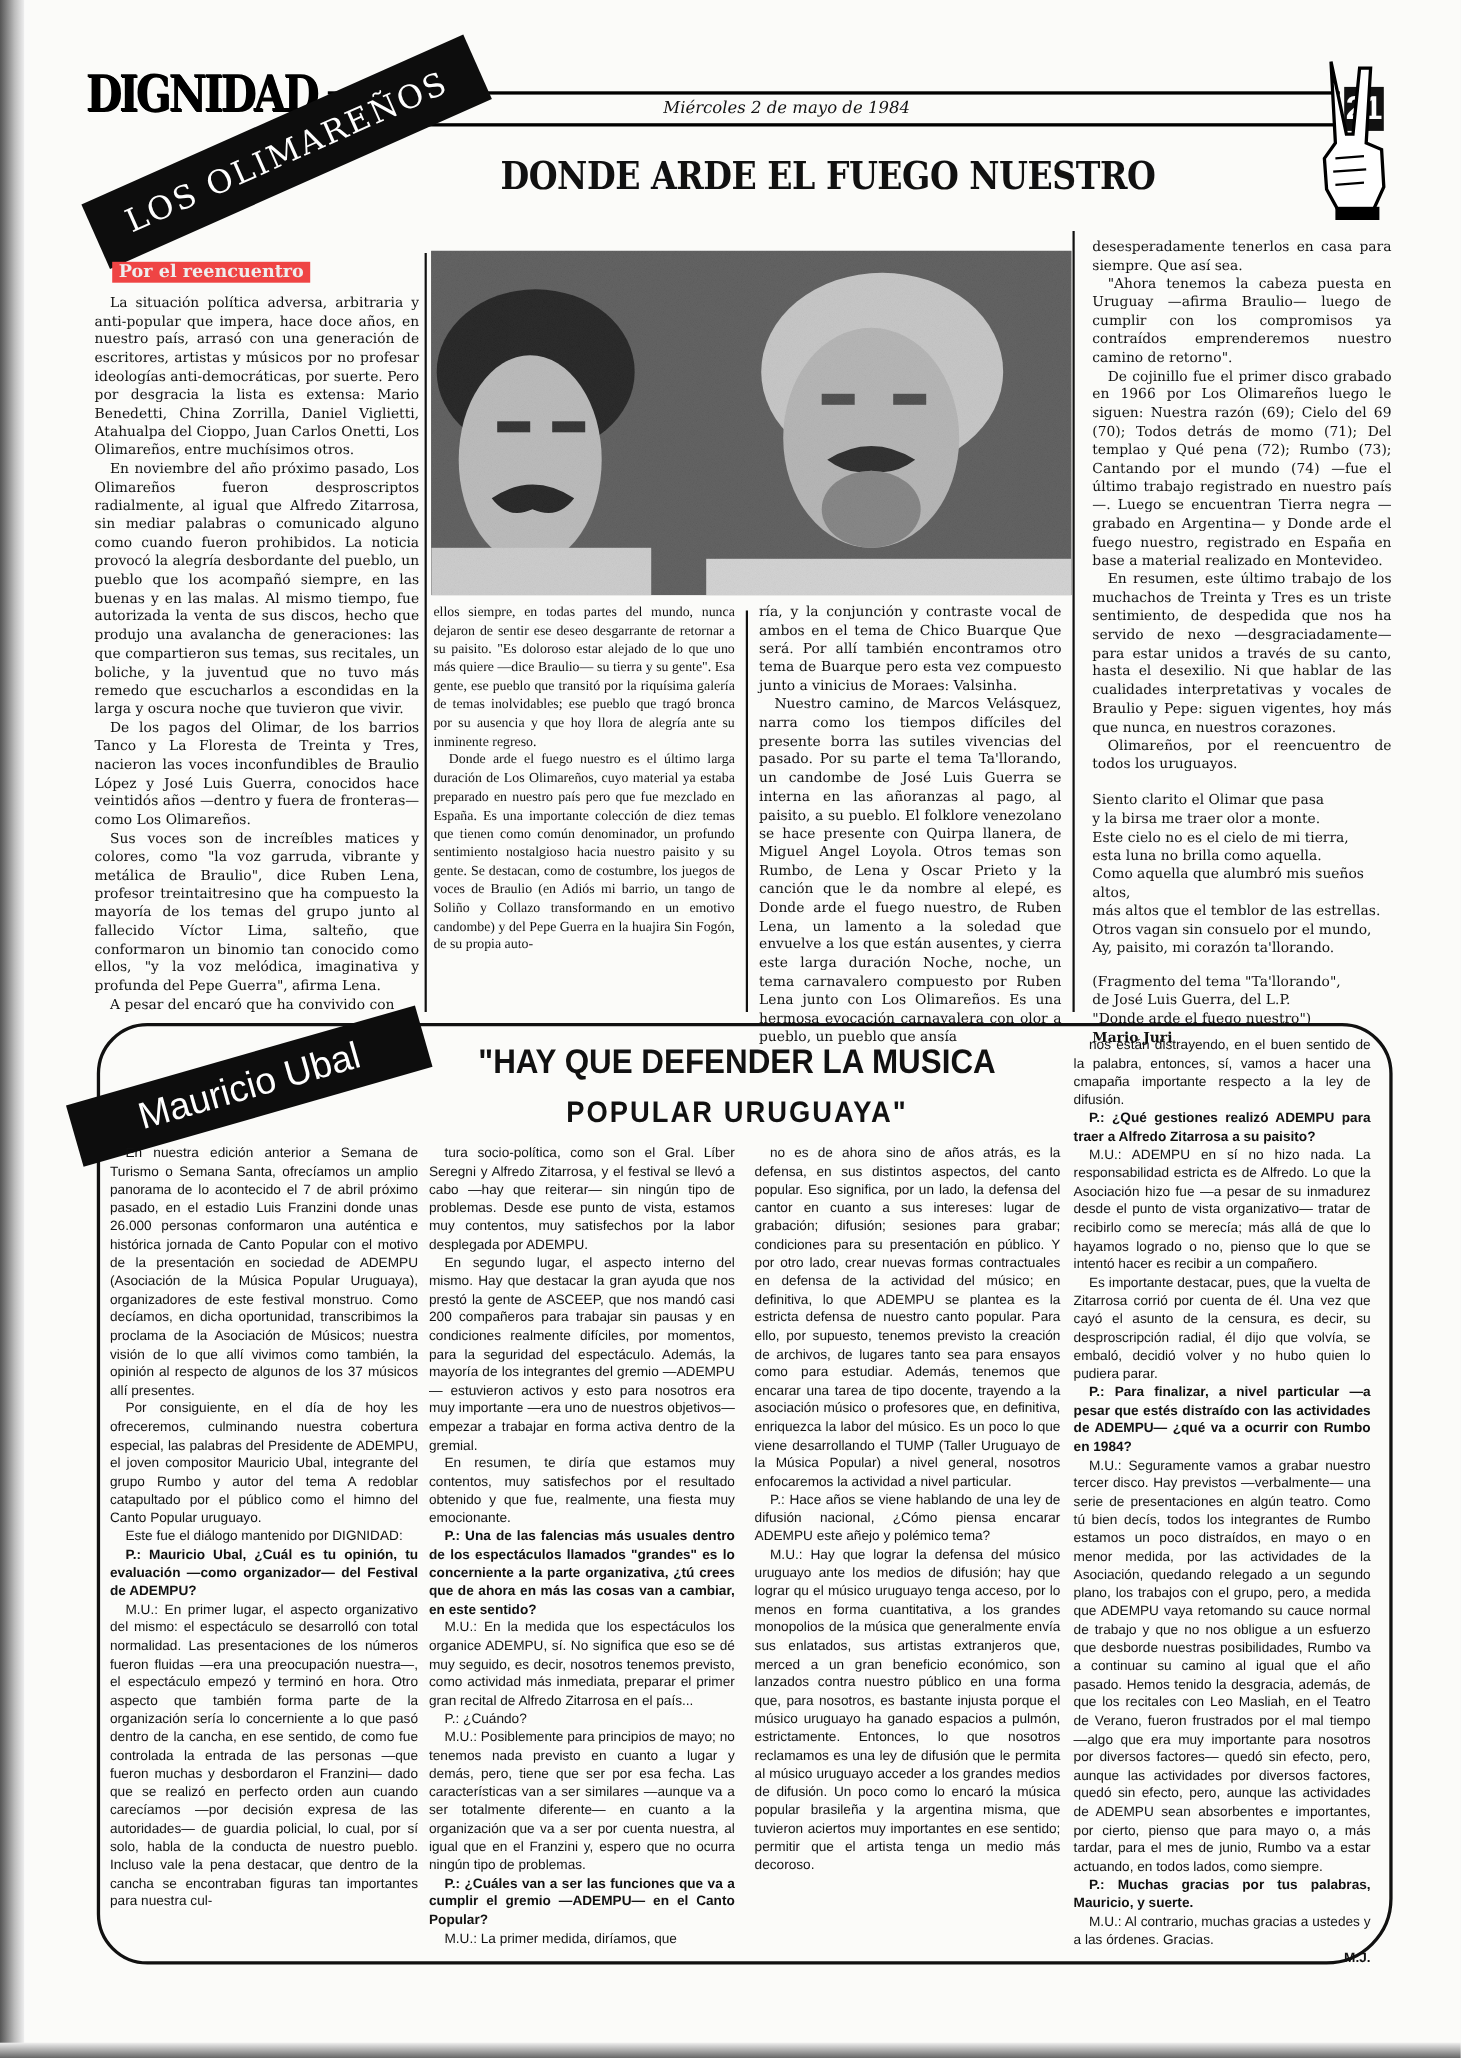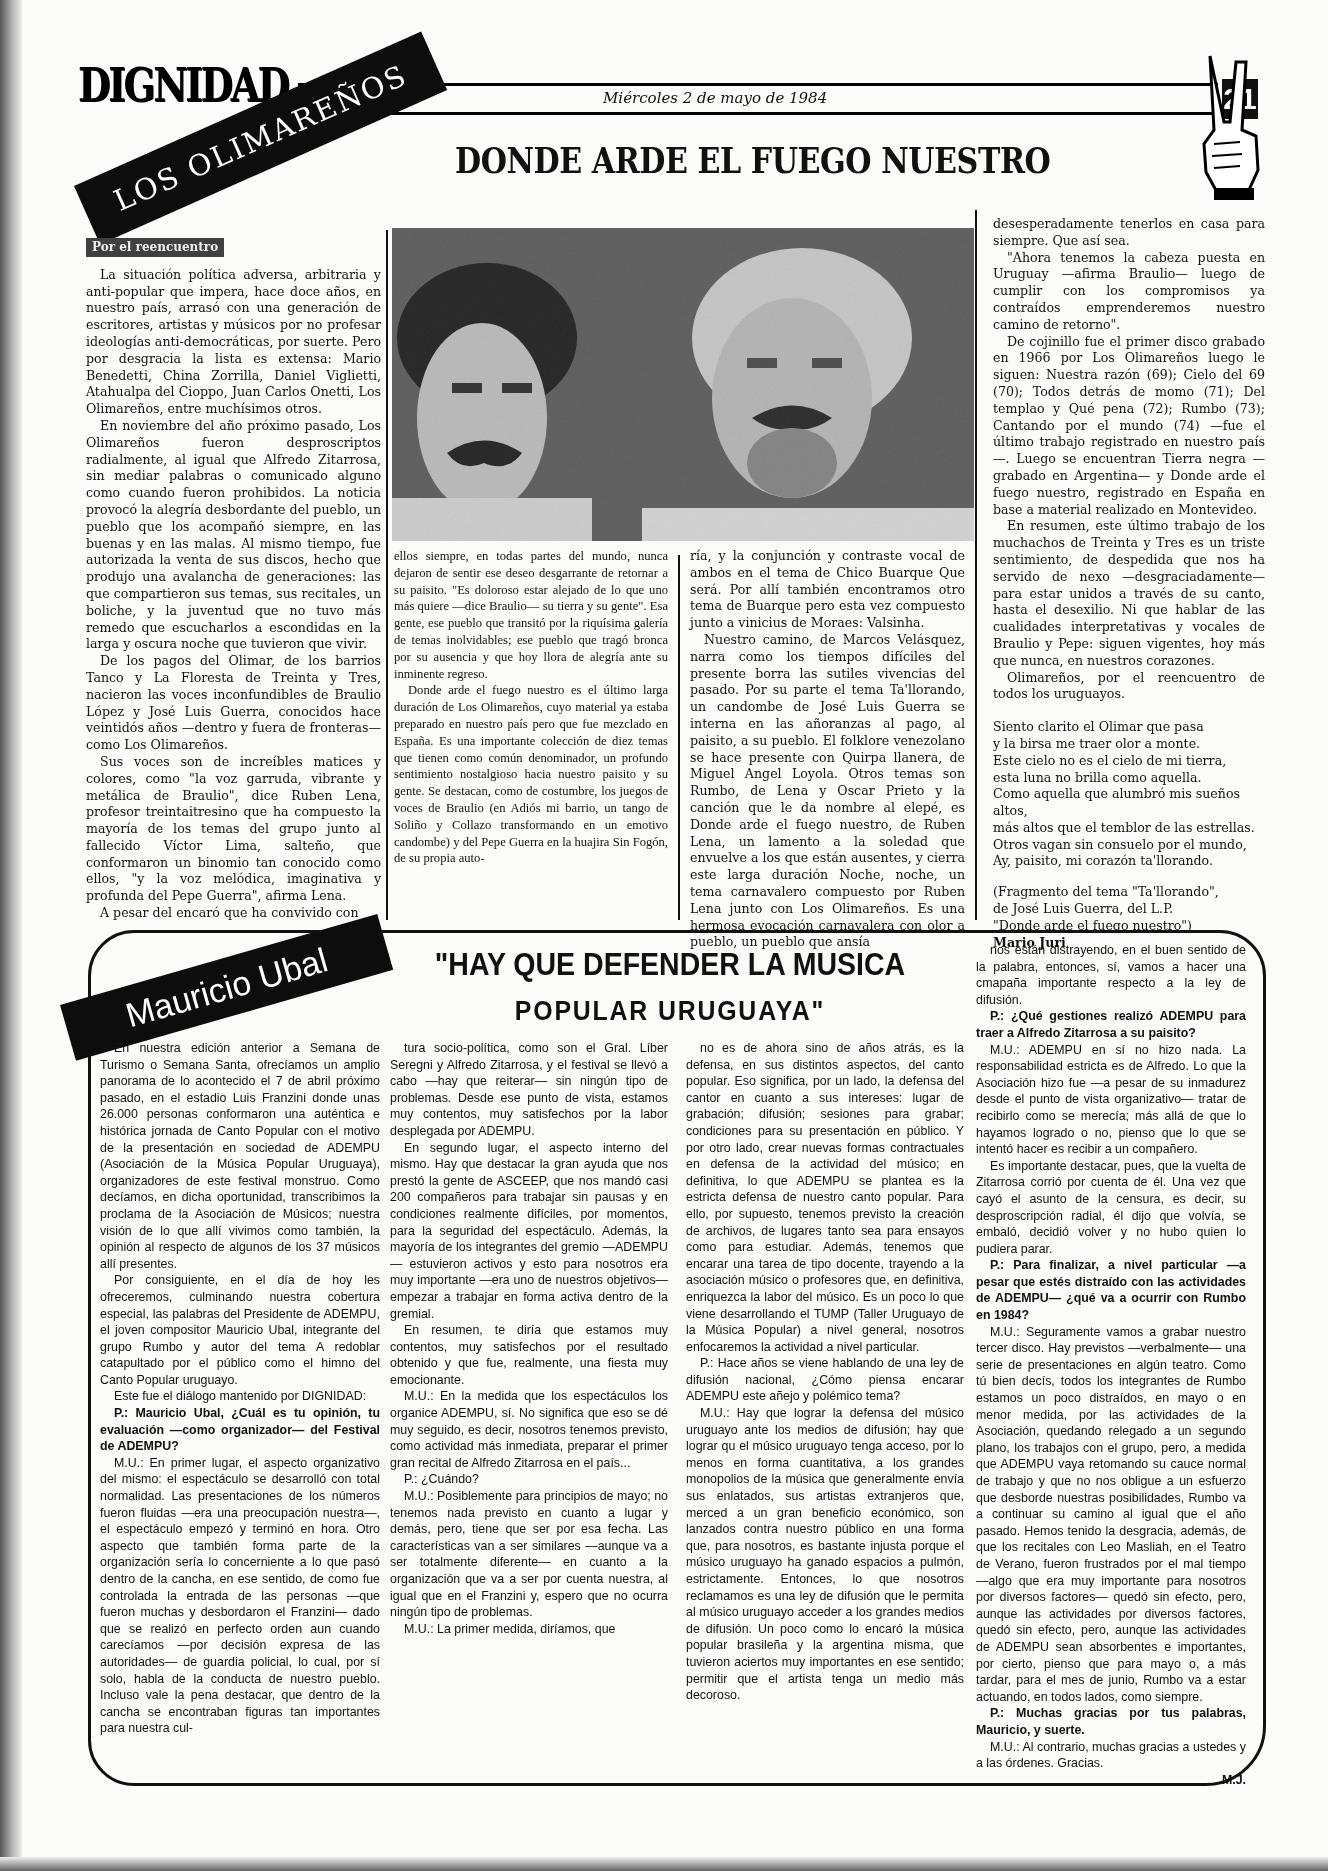--- a/index.html
+++ b/index.html
@@ -37,22 +37,22 @@
   .headline-1 { position:absolute; left:455px; top:140px; font-family:"DejaVu Serif",serif;
     font-weight:bold; font-size:35px; transform:scaleX(0.86); transform-origin:left top;
     letter-spacing:-0.5px; white-space:nowrap; }
 
   
   .col { position:absolute; font-size:12.6px; line-height:16.8px; text-align:justify;
     hyphens:auto; }
   .col p { margin:0; text-indent:14px; }
   .col p.noindent { text-indent:0; }
   .vrule { position:absolute; width:2px; background:#111; }
-  .kicker { display:inline-block; background:#404040; color:#eee; font-weight:bold;
-    font-size:12px; padding:1px 6px; margin-bottom:10px; }
+  .kicker { display:inline-block; background:#ef4444; color:#eee; font-weight:bold;
+    font-size:16px; padding:1px 6px; margin-bottom:10px;margin-left:16px; }
 
   .photo { position:absolute; left:392px; top:228px; width:582px; height:313px; overflow:hidden;
     background:#4a4a4a; }
 
   .poem p { text-indent:0; text-align:left; }
   .signature { text-align:left; font-weight:bold; }
 
   
   .box { position:absolute; left:88px; top:930px; width:1172px; height:850px;
     border:3px solid #111; border-radius:46px 46px 60px 46px; }
@@ -177,23 +177,25 @@
   <p>Por consiguiente, en el día de hoy les ofreceremos, culminando nuestra cobertura especial, las palabras del Presidente de ADEMPU, el joven compositor Mauricio Ubal, integrante del grupo Rumbo y autor del tema A redoblar catapultado por el público como el himno del Canto Popular uruguayo.</p>
   <p>Este fue el diálogo mantenido por DIGNIDAD:</p>
   <p style="font-weight:bold">P.: Mauricio Ubal, ¿Cuál es tu opinión, tu evaluación —como organizador— del Festival de ADEMPU?</p>
   <p>M.U.: En primer lugar, el aspecto organizativo del mismo: el espectáculo se desarrolló con total normalidad. Las presentaciones de los números fueron fluidas —era una preocupación nuestra—, el espectáculo empezó y terminó en hora. Otro aspecto que también forma parte de la organización sería lo concerniente a lo que pasó dentro de la cancha, en ese sentido, de como fue controlada la entrada de las personas —que fueron muchas y desbordaron el Franzini— dado que se realizó en perfecto orden aun cuando carecíamos —por decisión expresa de las autoridades— de guardia policial, lo cual, por sí solo, habla de la conducta de nuestro pueblo. Incluso vale la pena destacar, que dentro de la cancha se encontraban figuras tan importantes para nuestra cul-</p>
 </div>
 
 <div class="col sans" style="left:390px; top:1040px; width:278px;">
   <p class="noindent">tura socio-política, como son el Gral. Líber Seregni y Alfredo Zitarrosa, y el festival se llevó a cabo —hay que reiterar— sin ningún tipo de problemas. Desde ese punto de vista, estamos muy contentos, muy satisfechos por la labor desplegada por ADEMPU.</p>
   <p>En segundo lugar, el aspecto interno del mismo. Hay que destacar la gran ayuda que nos prestó la gente de ASCEEP, que nos mandó casi 200 compañeros para trabajar sin pausas y en condiciones realmente difíciles, por momentos, para la seguridad del espectáculo. Además, la mayoría de los integrantes del gremio —ADEMPU— estuvieron activos y esto para nosotros era muy importante —era uno de nuestros objetivos— empezar a trabajar en forma activa dentro de la gremial.</p>
   <p>En resumen, te diría que estamos muy contentos, muy satisfechos por el resultado obtenido y que fue, realmente, una fiesta muy emocionante.</p>
+  <p style="font-weight:bold">P.: Una de las falencias más usuales dentro de los espectáculos llamados "grandes" es lo concerniente a la parte organizativa, ¿tú crees que de ahora en más las cosas van a cambiar, en este sentido?</p>
   <p>M.U.: En la medida que los espectáculos los organice ADEMPU, sí. No significa que eso se dé muy seguido, es decir, nosotros tenemos previsto, como actividad más inmediata, preparar el primer gran recital de Alfredo Zitarrosa en el país...</p>
   <p>P.: ¿Cuándo?</p>
   <p>M.U.: Posiblemente para principios de mayo; no tenemos nada previsto en cuanto a lugar y demás, pero, tiene que ser por esa fecha. Las características van a ser similares —aunque va a ser totalmente diferente— en cuanto a la organización que va a ser por cuenta nuestra, al igual que en el Franzini y, espero que no ocurra ningún tipo de problemas.</p>
+  <p style="font-weight:bold">P.: ¿Cuáles van a ser las funciones que va a cumplir el gremio —ADEMPU— en el Canto Popular?</p>
   <p>M.U.: La primer medida, diríamos, que</p>
 </div>
 
 <div class="col sans" style="left:686px; top:1040px; width:278px;">
   <p class="noindent">no es de ahora sino de años atrás, es la defensa, en sus distintos aspectos, del canto popular. Eso significa, por un lado, la defensa del cantor en cuanto a sus intereses: lugar de grabación; difusión; sesiones para grabar; condiciones para su presentación en público. Y por otro lado, crear nuevas formas contractuales en defensa de la actividad del músico; en definitiva, lo que ADEMPU se plantea es la estricta defensa de nuestro canto popular. Para ello, por supuesto, tenemos previsto la creación de archivos, de lugares tanto sea para ensayos como para estudiar. Además, tenemos que encarar una tarea de tipo docente, trayendo a la asociación músico o profesores que, en definitiva, enriquezca la labor del músico. Es un poco lo que viene desarrollando el TUMP (Taller Uruguayo de la Música Popular) a nivel general, nosotros enfocaremos la actividad a nivel particular.</p>
   <p style="font-weight:normal">P.: Hace años se viene hablando de una ley de difusión nacional, ¿Cómo piensa encarar ADEMPU este añejo y polémico tema?</p>
   <p>M.U.: Hay que lograr la defensa del músico uruguayo ante los medios de difusión; hay que lograr qu el músico uruguayo tenga acceso, por lo menos en forma cuantitativa, a los grandes monopolios de la música que generalmente envía sus enlatados, sus artistas extranjeros que, merced a un gran beneficio económico, son lanzados contra nuestro público en una forma que, para nosotros, es bastante injusta porque el músico uruguayo ha ganado espacios a pulmón, estrictamente. Entonces, lo que nosotros reclamamos es una ley de difusión que le permita al músico uruguayo acceder a los grandes medios de difusión. Un poco como lo encaró la música popular brasileña y la argentina misma, que tuvieron aciertos muy importantes en ese sentido; permitir que el artista tenga un medio más decoroso.</p>
 </div>
 
 <div class="col sans" style="left:976px; top:942px; width:270px;">

